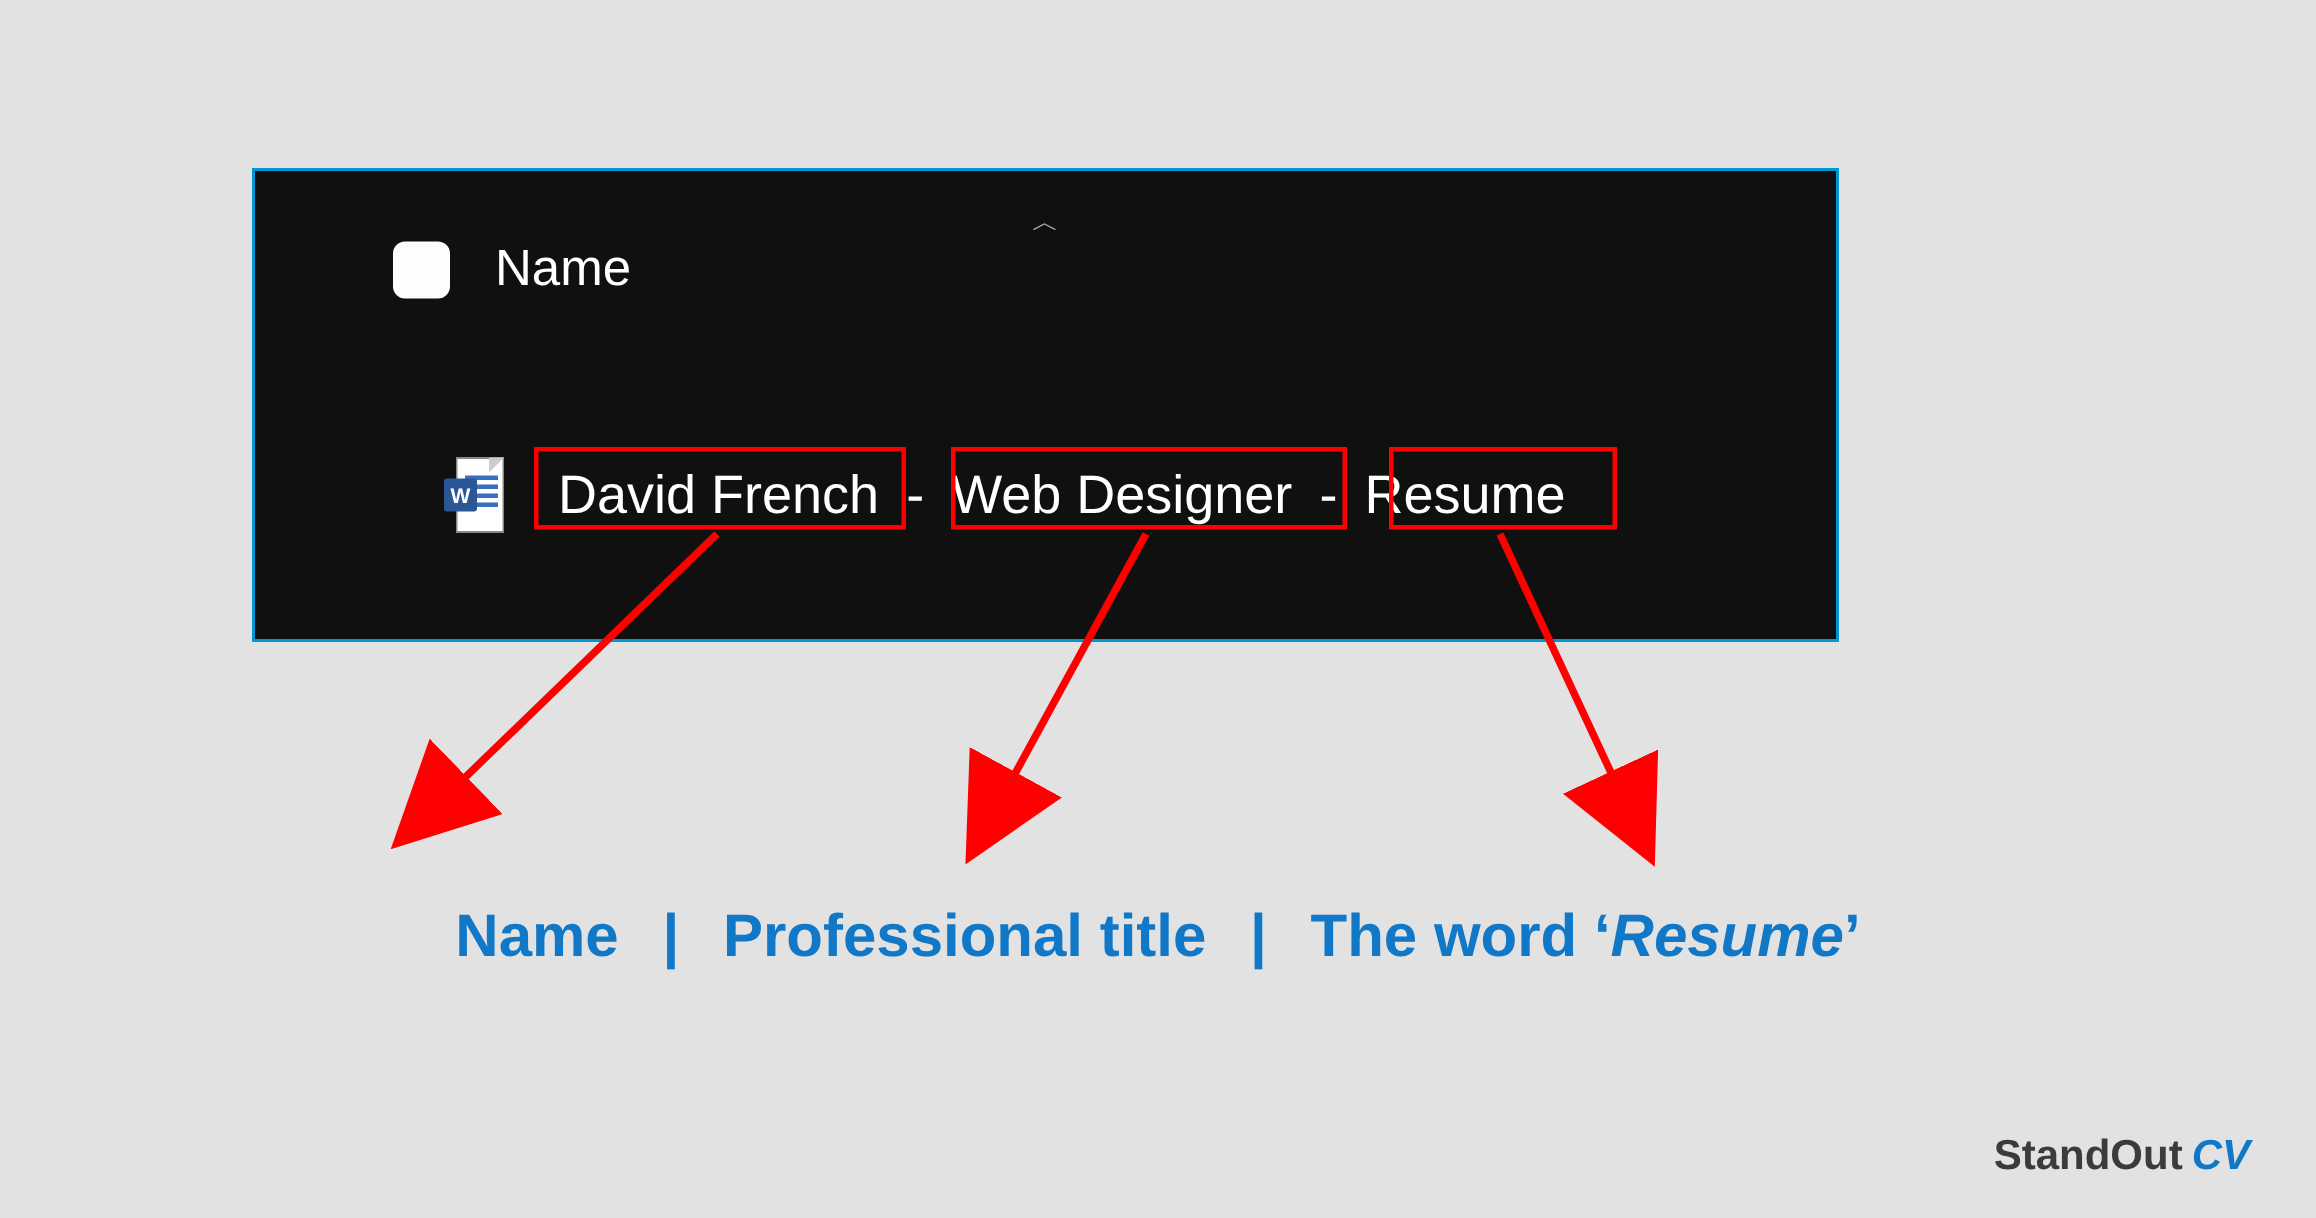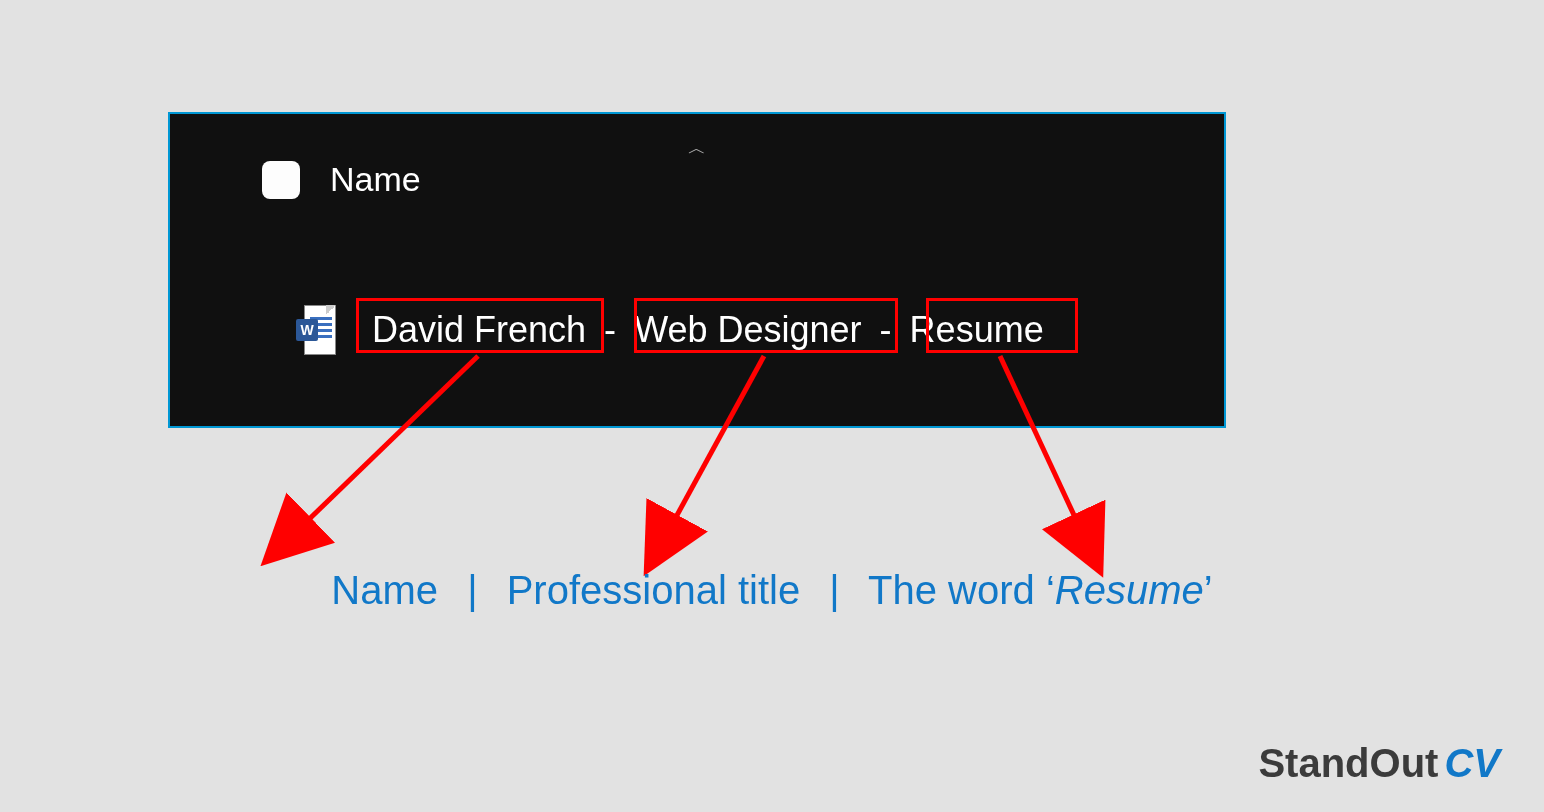--- a/index.html
+++ b/index.html
@@ -107,35 +107,35 @@
     pointer-events: none;
   }
   .svg-arrows {
     position: absolute;
     left: 0; top: 0;
     width: 1544px; height: 812px;
     pointer-events: none;
   }
   .captions {
     position: absolute;
-    top: 568px;
+    top: 602px;
     left: 0;
     width: 1544px;
     text-align: center;
     font-size: 40px;
     color: #1178c8;
-    font-weight: 400;
+    font-weight: 700;
   }
   .captions .sep { padding: 0 18px; }
   .captions em { font-style: italic; }
   .logo {
     position: absolute;
     right: 44px;
     bottom: 26px;
-    font-size: 40px;
+    font-size: 28px;
     font-weight: 700;
   }
   .logo .so { color: #3b3b3b; margin-right: 6px;}
   .logo .cv { color: #1178c8; font-style: italic; font-weight: 800; }
 </style>
 </head>
 <body>
 
 <div class="explorer"></div>
 

